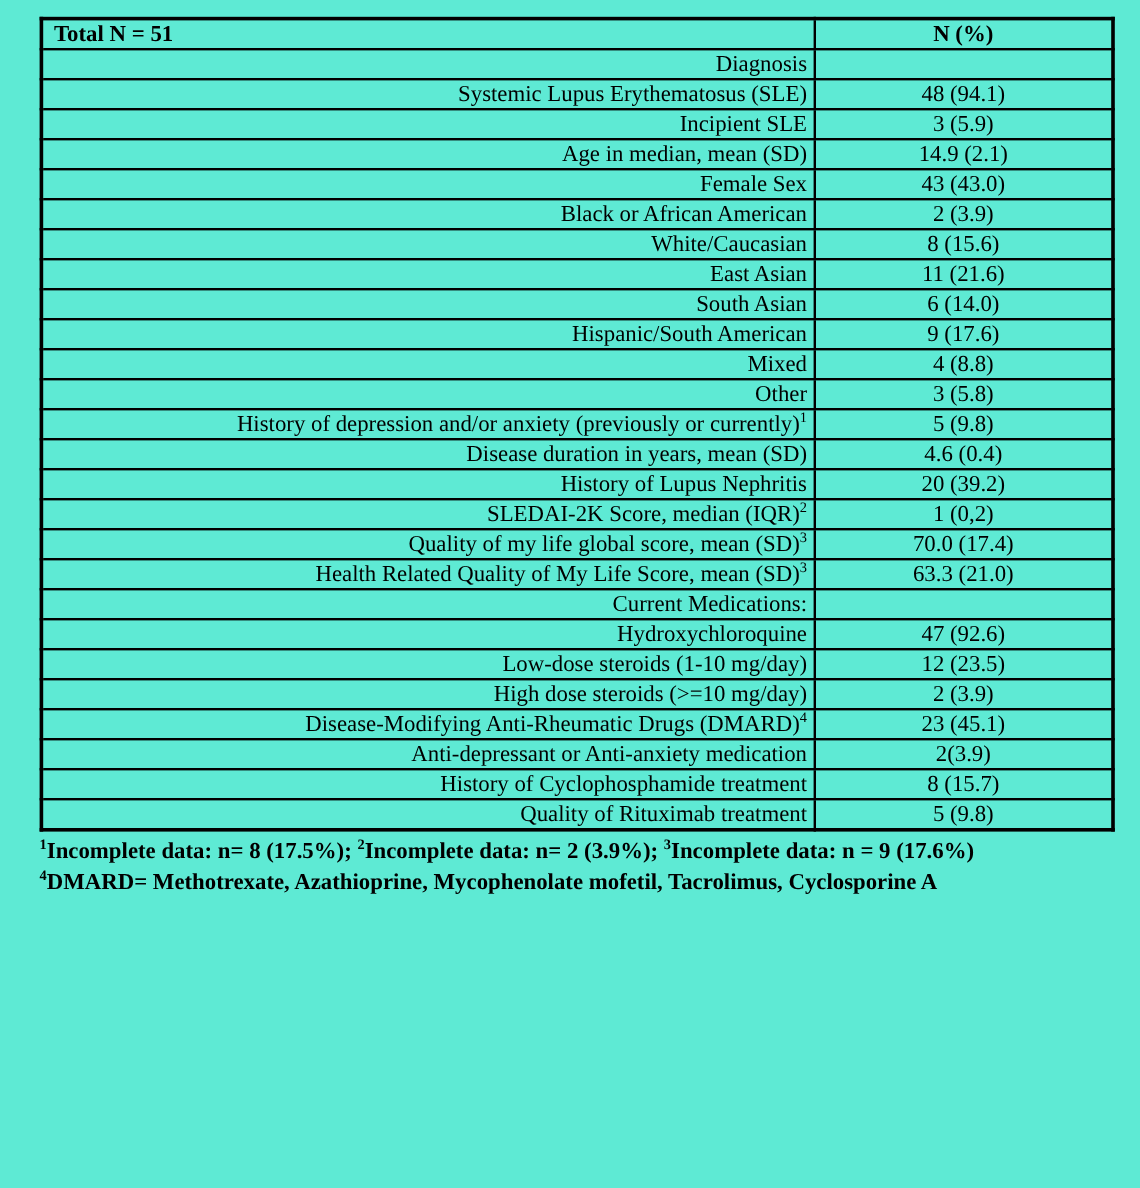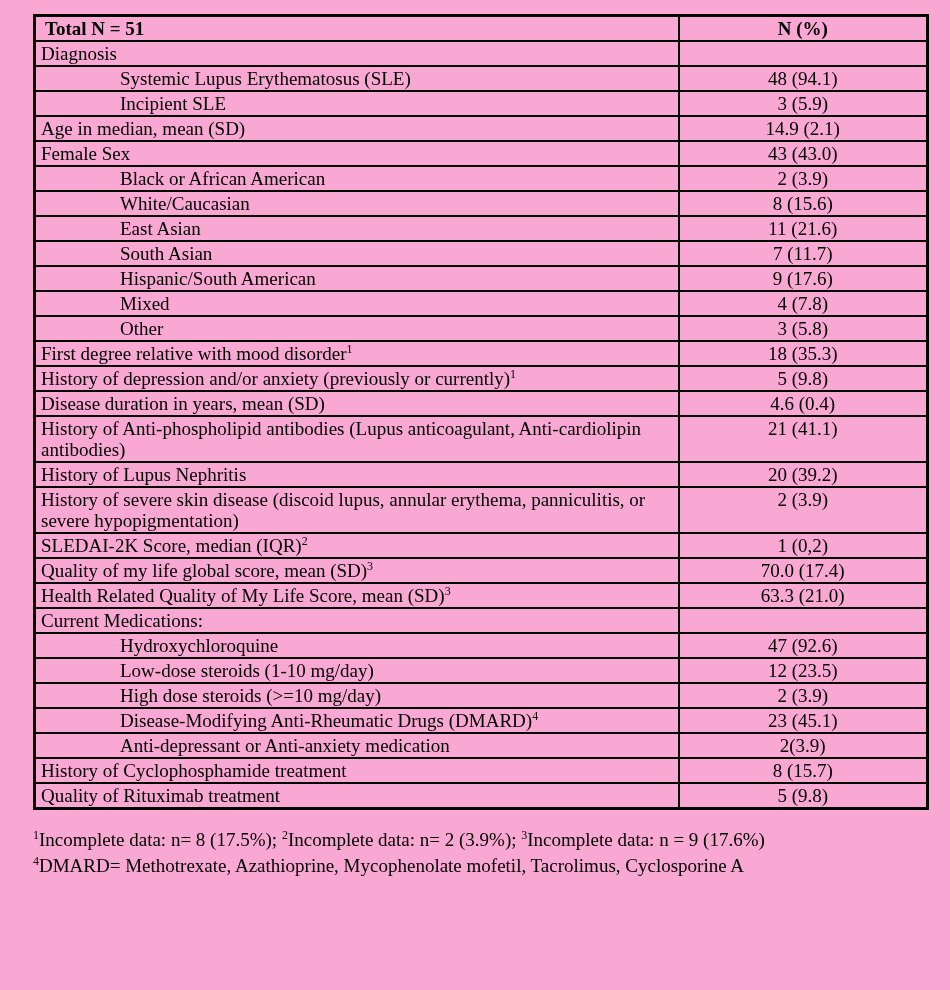--- a/index.html
+++ b/index.html
@@ -1,21 +1,21 @@
 <!DOCTYPE html>
 <html><head>
 <meta charset="utf-8">
 <style>
   html,body{margin:0;padding:0;background:#ffffff;}
   .page{
     position:relative;
     width:950px;
     height:990px;
     box-sizing:border-box;
-    background:#f9a8d4;
+    background:#5eead4;
     padding:14px 24px 8px 33px;
     font-family:"Liberation Serif","DejaVu Serif",serif;
     font-size:19px;
     color:#000000;
     overflow:hidden;
   }
   table.char-table{
     border-collapse:collapse;
     width:893px;
     table-layout:fixed;
@@ -24,27 +24,27 @@
   .char-table th,
   .char-table td{
     border:2px solid #000000;
     padding:1px 5px;
     line-height:21px;
     vertical-align:top;
     overflow:hidden;
   }
   .char-table thead th{font-weight:bold;}
   th.label-cell{text-align:left;padding-left:9px;}
-  td.label-cell{text-align:left;margin-left:36px;}
+  td.label-cell{text-align:right;margin-left:36px;}
   .value-cell{text-align:center;}
   td.indent{padding-left:84px;}
   td.value-small{font-size:15px;line-height:19px;padding-top:3px;}
   tr.tall td{height:52px;}
   sup{font-size:12px;line-height:0;vertical-align:super;}
-  .footnotes{margin-top:17px;width:893px;}
+  .footnotes{margin-top:4px;width:893px;font-weight:bold;}
   .footnote-line{line-height:26px;}
 </style>
 </head>
 <body>
 
 <div class="page">
   <table class="char-table">
     <colgroup>
       <col style="width:644px">
       <col style="width:249px">
@@ -83,57 +83,45 @@
         <tr>
           <td class="label-cell indent">White/Caucasian</td>
           <td class="value-cell">8 (15.6)</td>
         </tr>
         <tr>
           <td class="label-cell indent">East Asian</td>
           <td class="value-cell">11 (21.6)</td>
         </tr>
         <tr>
           <td class="label-cell indent">South Asian</td>
-          <td class="value-cell">7 (11.7)</td>
+          <td class="value-cell">6 (14.0)</td>
         </tr>
         <tr>
           <td class="label-cell indent">Hispanic/South American</td>
           <td class="value-cell">9 (17.6)</td>
         </tr>
         <tr>
           <td class="label-cell indent">Mixed</td>
-          <td class="value-cell">4 (7.8)</td>
+          <td class="value-cell">4 (8.8)</td>
         </tr>
         <tr>
           <td class="label-cell indent">Other</td>
           <td class="value-cell">3 (5.8)</td>
-        </tr>
-        <tr>
-          <td class="label-cell">First degree relative with mood disorder<sup>1</sup></td>
-          <td class="value-cell">18 (35.3)</td>
         </tr>
         <tr>
           <td class="label-cell">History of depression and/or anxiety (previously or currently)<sup>1</sup></td>
           <td class="value-cell">5 (9.8)</td>
         </tr>
         <tr>
           <td class="label-cell">Disease duration in years, mean (SD)</td>
           <td class="value-cell">4.6 (0.4)</td>
         </tr>
         <tr>
-          <td class="label-cell">History of Anti-phospholipid antibodies (Lupus anticoagulant, Anti-cardiolipin antibodies)</td>
-          <td class="value-cell">21 (41.1)</td>
-        </tr>
-        <tr>
           <td class="label-cell">History of Lupus Nephritis</td>
           <td class="value-cell">20 (39.2)</td>
-        </tr>
-        <tr>
-          <td class="label-cell">History of severe skin disease (discoid lupus, annular erythema, panniculitis, or severe hypopigmentation)</td>
-          <td class="value-cell">2 (3.9)</td>
         </tr>
         <tr>
           <td class="label-cell">SLEDAI-2K Score, median (IQR)<sup>2</sup></td>
           <td class="value-cell">1 (0,2)</td>
         </tr>
         <tr>
           <td class="label-cell">Quality of my life global score, mean (SD)<sup>3</sup></td>
           <td class="value-cell">70.0 (17.4)</td>
         </tr>
         <tr>

